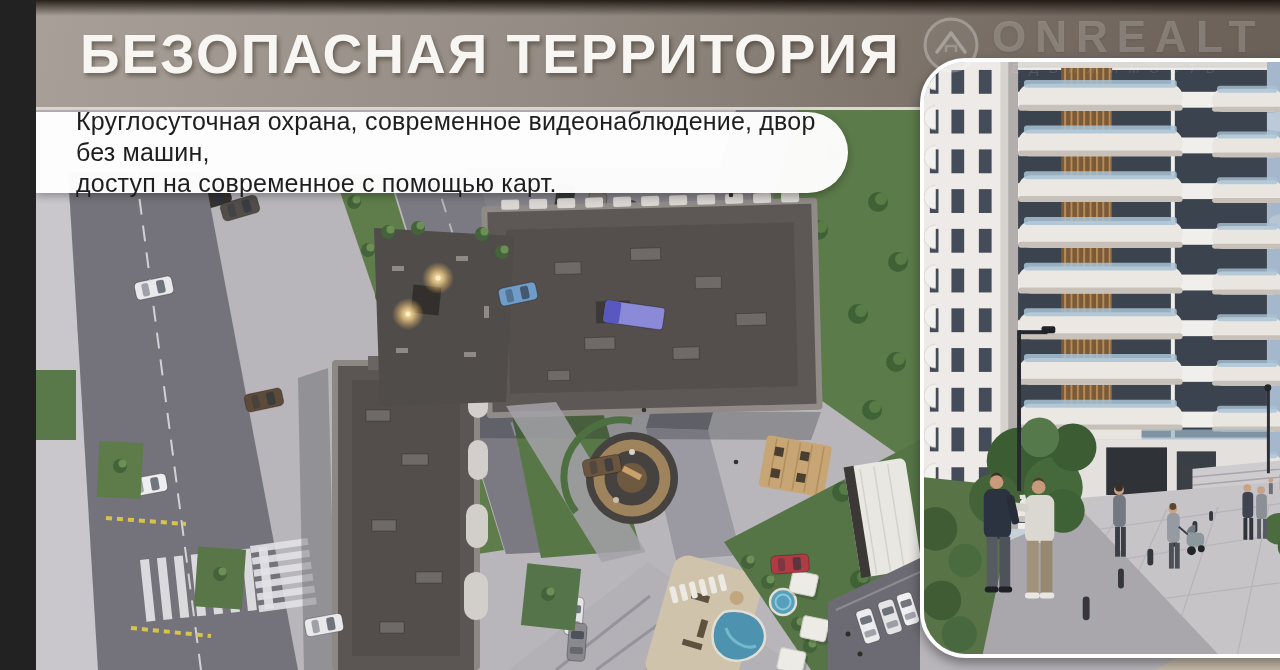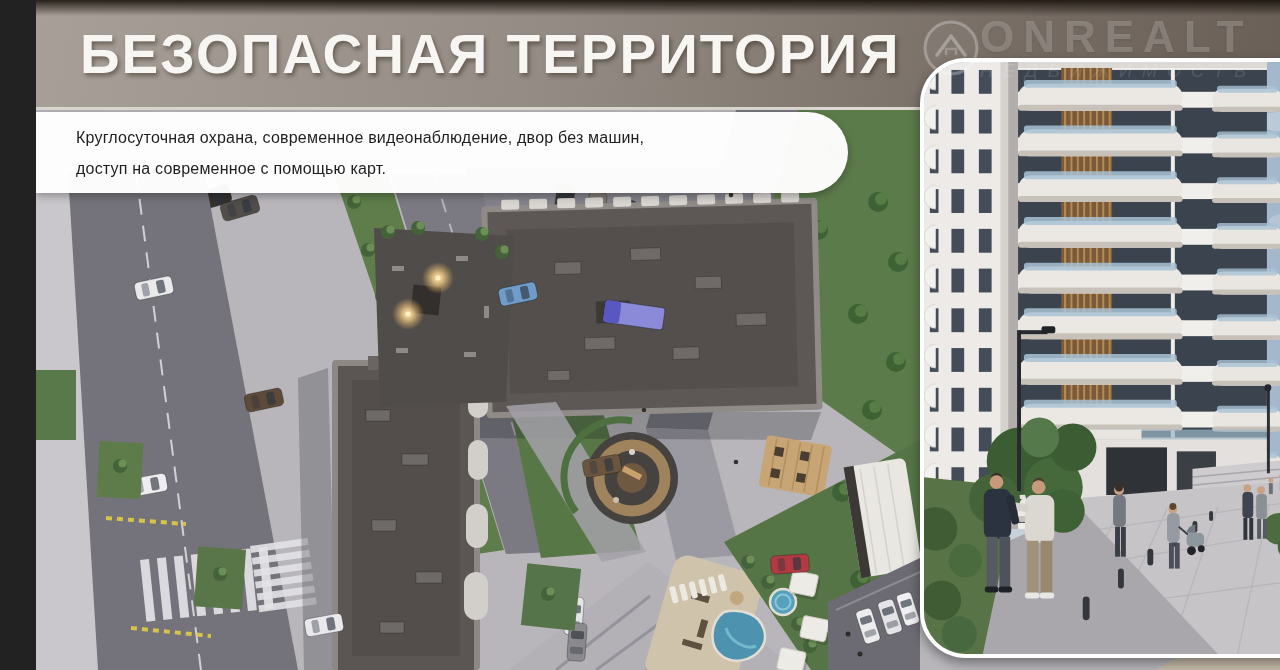--- a/index.html
+++ b/index.html
@@ -25,41 +25,41 @@
     text-shadow:2px 3px 4px rgba(40,30,20,.45);white-space:nowrap;
   }
   
   .subtitle-panel{
     position:absolute;left:0;top:112px;width:812px;height:81px;z-index:3;
     background:rgba(255,255,255,.97);border-radius:0 48px 48px 0;
     box-shadow:0 3px 9px rgba(0,0,0,.30);
     display:flex;flex-direction:column;justify-content:center;
     padding-left:40px;box-sizing:border-box;
   }
-  .subtitle-line{font-size:16px;line-height:31px;color:#1e1e20;letter-spacing:.2px;}
+  .subtitle-line{font-size:25px;line-height:31px;color:#1e1e20;letter-spacing:.2px;}
   
   .photo-panel{
     position:absolute;left:884px;top:58px;width:396px;height:600px;z-index:4;
     border:4px solid #ffffff;border-radius:46px 10px 10px 46px;
     box-sizing:border-box;overflow:hidden;background:#c2cdd8;
     box-shadow:0 5px 12px rgba(0,0,0,.4);
   }
   .photo-panel svg{display:block;width:100%;height:100%;}
   
   .watermark{
-    position:absolute;left:886px;top:14px;z-index:5;display:flex;align-items:center;gap:0;
+    position:absolute;left:886px;top:14px;z-index:5;display:flex;align-items:center;gap:12px;
     pointer-events:none;
   }
   .wm-text{display:flex;flex-direction:column;}
   .wm-brand{
     font-size:44px;font-weight:bold;letter-spacing:9px;color:rgba(255,255,255,.20);
     text-shadow:0 1px 2px rgba(80,70,60,.25);line-height:46px;
   }
   .wm-tagline{
-    font-size:18px;letter-spacing:10px;color:rgba(255,255,255,.12);margin-top:1px;font-style:italic;
+    font-size:13px;letter-spacing:10px;color:rgba(255,255,255,.12);margin-top:1px;font-style:italic;
   }
 </style>
 </head>
 <body>
 
 <div class="slide">
 
   <svg class="aerial" viewBox="0 0 1280 560" preserveAspectRatio="none" aria-hidden="true">
     <defs>
       <radialGradient id="glow">

